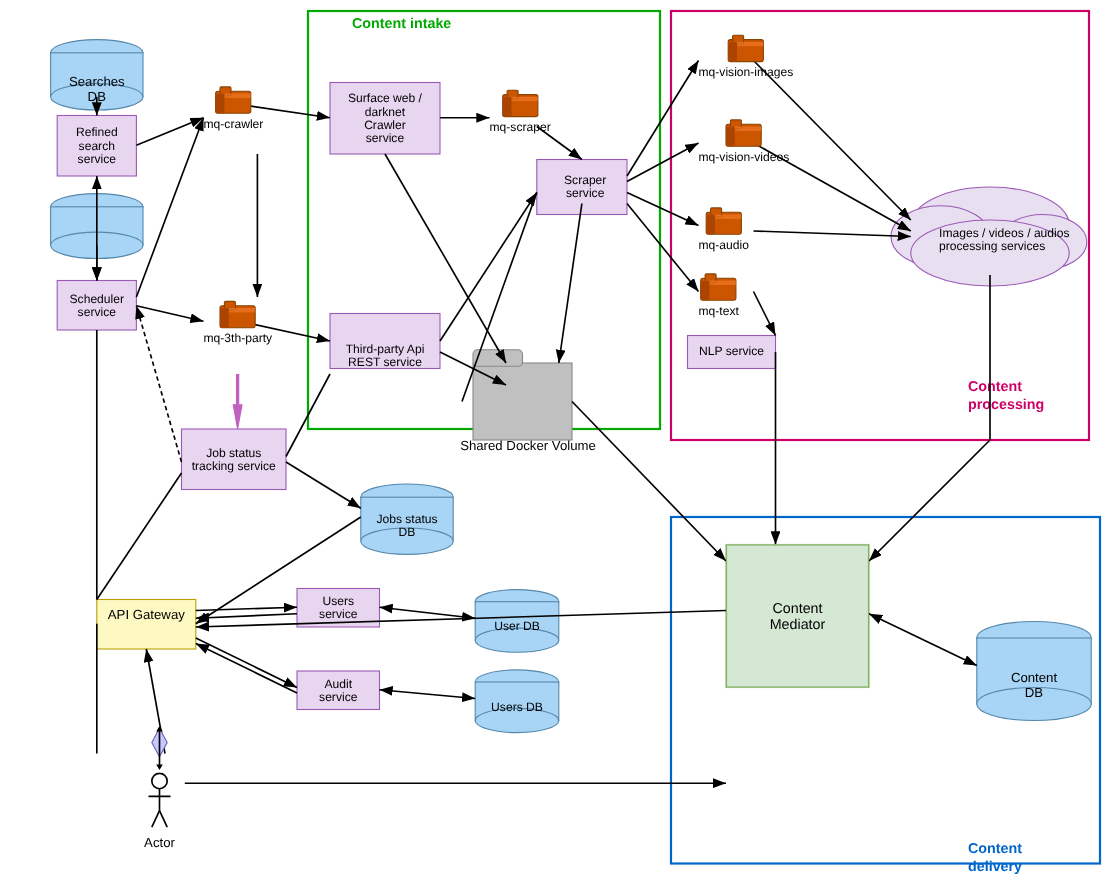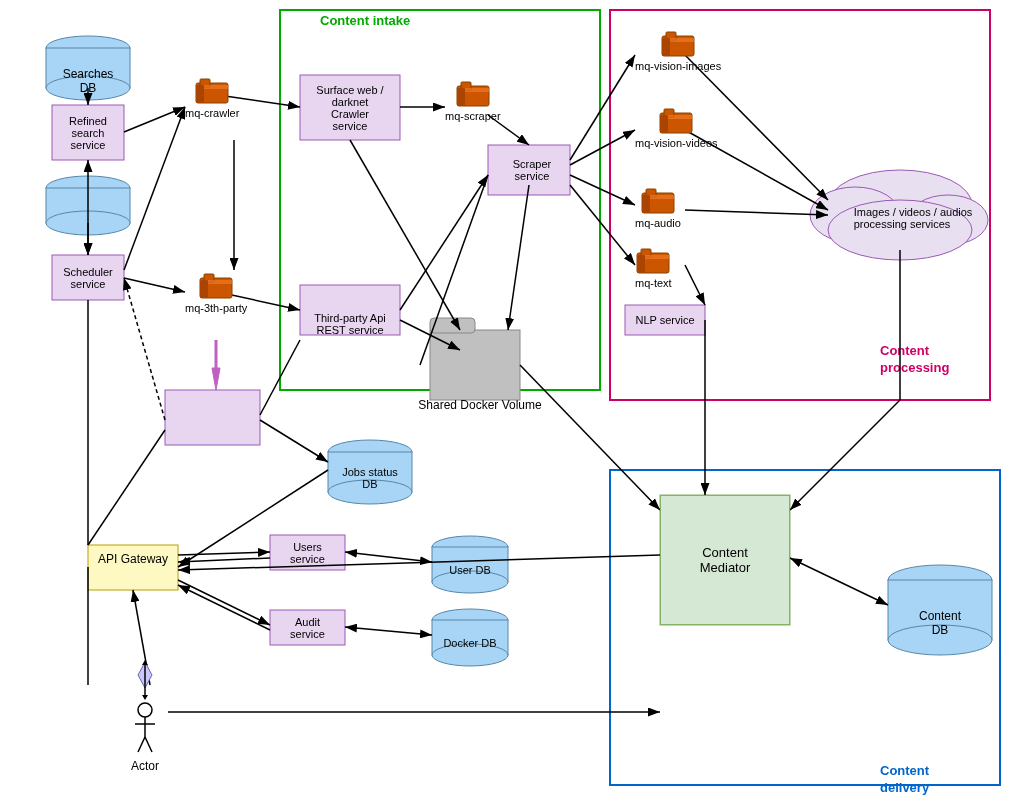--- a/index.html
+++ b/index.html
@@ -258,20 +258,24 @@
   <div class="box" style="left:488px;top:145px;width:88px;height:50px;font-size:11px;">
     <span style="white-space:pre-line;">Scraper
 service</span>
   </div>
 
   <div class="box" style="left:300px;top:299px;width:100px;height:50px;font-size:11px;">
     <span style="white-space:pre-line;">Third-party Api
 REST service</span>
   </div>
 
+  <div class="box" style="left:165px;top:390px;width:95px;height:55px;font-size:11px;">
+    <span style="white-space:pre-line;">Job status
+tracking service</span>
+  </div>
 
   <div class="box" style="left:328px;top:452px;width:84px;height:52px;font-size:11px;">
     <span style="white-space:pre-line;">Jobs status
 DB</span>
   </div>
 
   <div class="box" style="left:400px;top:395px;width:160px;height:20px;font-size:12px;position:absolute;">
     <span>Shared Docker Volume</span>
   </div>
 
@@ -296,21 +300,21 @@
   <div class="box" style="left:432px;top:547px;width:76px;height:46px;font-size:11px;">
     <span>User DB</span>
   </div>
 
   <div class="box" style="left:270px;top:610px;width:75px;height:35px;font-size:11px;">
     <span style="white-space:pre-line;">Audit
 service</span>
   </div>
 
   <div class="box" style="left:432px;top:620px;width:76px;height:46px;font-size:11px;">
-    <span>Docker DB</span>
+    <span>Users DB</span>
   </div>
 
   <div class="box" style="left:660px;top:495px;width:130px;height:130px;font-size:13px;background:#d5e8d4;border:1px solid #82b366;position:absolute;">
     <span style="white-space:pre-line;">Content
 Mediator</span>
   </div>
 
   <div class="box" style="left:888px;top:590px;width:104px;height:65px;font-size:12px;">
     <span style="white-space:pre-line;">Content
 DB</span>

